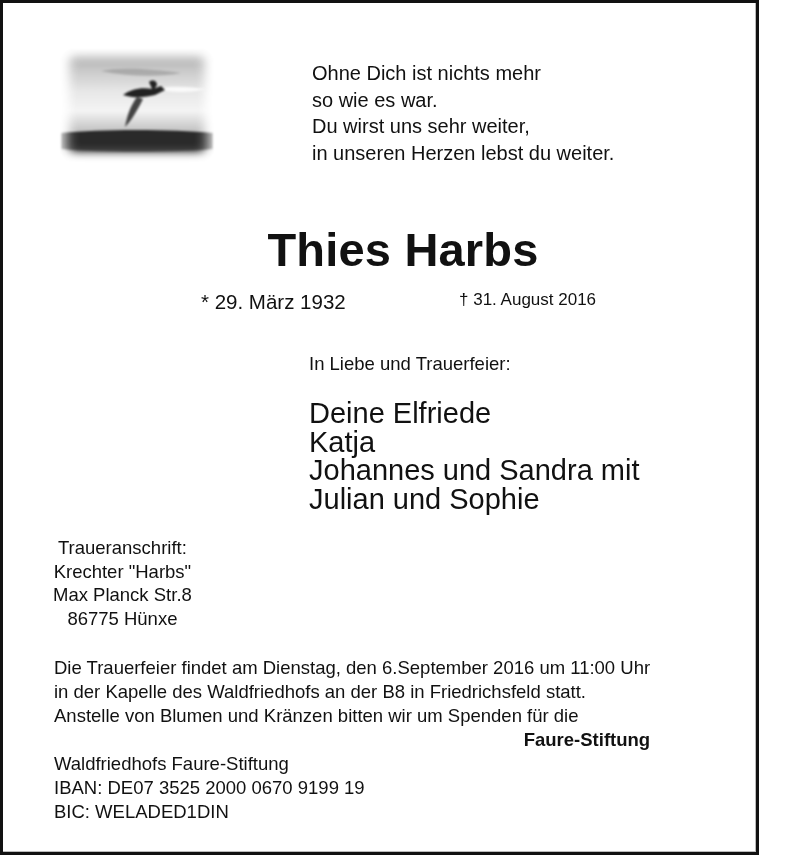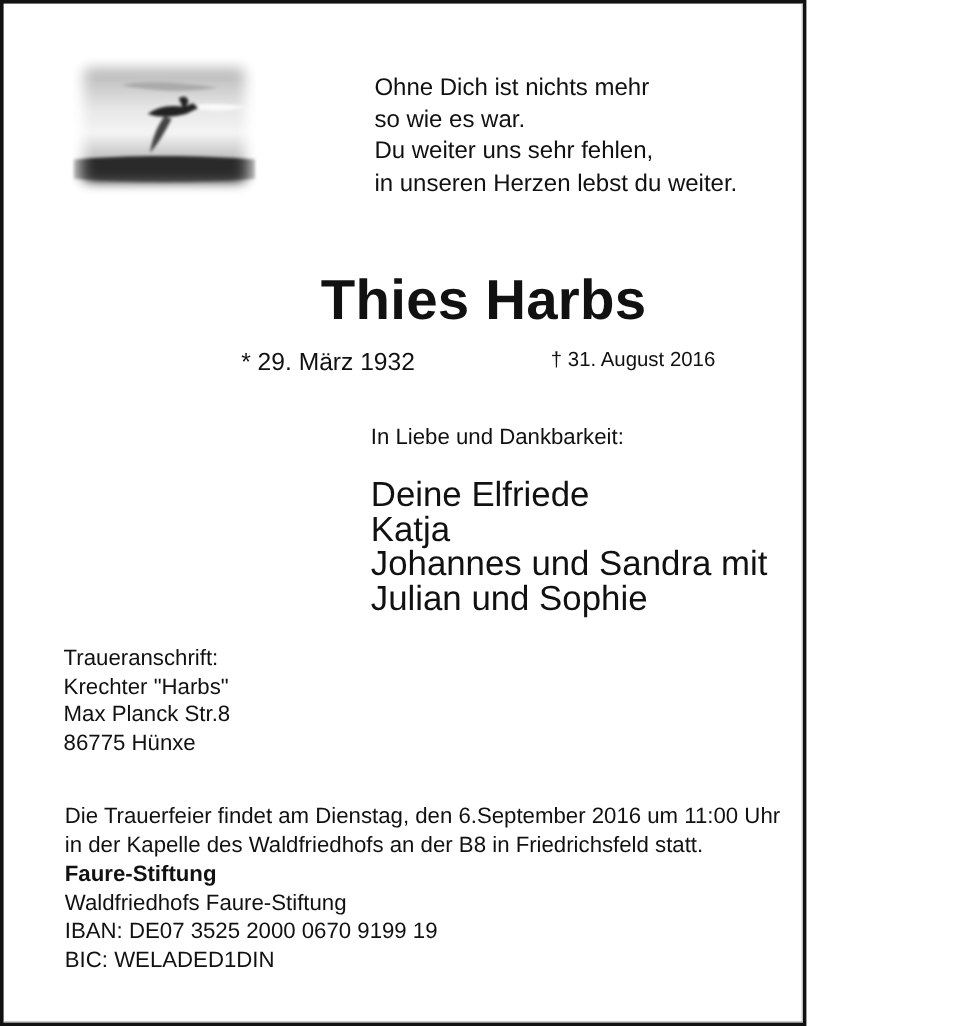--- a/index.html
+++ b/index.html
@@ -1,18 +1,18 @@
 <!DOCTYPE html>
 <html><head>
 <meta charset="utf-8">
 <style>
   html, body { margin: 0; padding: 0; background: #ffffff; }
   body { width: 800px; height: 855px; position: relative; overflow: hidden; }
   .frame {
-    position: absolute; left: 0; top: 0; width: 672px; height: 855px;
+    position: absolute; left: 0; top: 0; width: 759px; height: 855px;
     box-sizing: border-box; border: 3px solid #111111; background: #ffffff;
   }
   .frame::after {
     content: ""; position: absolute; right: 0; bottom: 0; left: 0; top: 0;
     border-right: 1px solid #bbbbbb; border-bottom: 1px solid #bbbbbb; pointer-events: none;
   }
   .txt { font-family: "Liberation Sans", sans-serif; color: #111111; position: absolute; white-space: nowrap; }
 
   .photo {
     position: absolute; left: 52px; top: 40px; width: 164px; height: 125px;
@@ -32,24 +32,24 @@
 
   .poem { left: 309px; top: 57px; font-size: 20px; line-height: 26.5px; }
   .poem div { height: 26.5px; }
   .name { left: 0; width: 800px; text-align: center; top: 219px; font-size: 47px; font-weight: bold; letter-spacing: 0.2px; }
   .born { left: 198px; top: 287px; font-size: 20.5px; }
   .died { left: 456px; top: 287px; font-size: 17px; }
   .thanks { left: 306px; top: 350px; font-size: 18.5px; }
   .family { left: 306px; top: 396px; font-size: 29px; line-height: 28.5px; }
   .family div { height: 28.5px; }
   .address { left: 50px; top: 533px; font-size: 18.5px; line-height: 23.5px; }
-  .address div { height: 23.5px; }
-  .info { left: 51px; top: 653px; font-size: 18.5px; line-height: 24px; margin-top: 12px; }
+  .address div { height: 23.5px; text-align: center; }
+  .info { left: 51px; top: 653px; font-size: 18.5px; line-height: 24px; }
   .info div { height: 24px; }
-  .info .bold { font-weight: bold; }
+  .info .bold { font-weight: bold; text-align: right; }
 </style>
 </head>
 <body>
 
 <div class="frame">
 
   <div class="photo">
     <div class="photo-inner">
       <svg width="152" height="113" viewBox="0 0 152 113" style="position:absolute;left:0;top:0">
         <path d="M40 22 C60 18 90 20 120 24 C100 28 70 28 40 22 Z" fill="#8a8a8a" opacity="0.5"></path>
@@ -59,45 +59,46 @@
         <path d="M76 48 C70 56 66 66 64 78 C70 72 76 62 82 50 Z" fill="#444444"></path>
         <path d="M0 84 C40 80 110 80 152 84 L152 100 C110 104 40 104 0 100 Z" fill="#2a2a2a"></path>
       </svg>
     </div>
     <div class="photo-fade"></div>
   </div>
 
   <div class="txt poem">
     <div>Ohne Dich ist nichts mehr</div>
     <div>so wie es war.</div>
-    <div>Du weiter uns sehr fehlen,</div>
+    <div>Du wirst uns sehr weiter,</div>
     <div>in unseren Herzen lebst du weiter.</div>
   </div>
 
   <div class="txt name">Thies Harbs</div>
   <div class="txt born">* 29. März 1932</div>
   <div class="txt died">† 31. August 2016</div>
 
-  <div class="txt thanks">In Liebe und Dankbarkeit:</div>
+  <div class="txt thanks">In Liebe und Trauerfeier:</div>
   <div class="txt family">
     <div>Deine Elfriede</div>
     <div>Katja</div>
     <div>Johannes und Sandra mit</div>
     <div>Julian und Sophie</div>
   </div>
 
   <div class="txt address">
     <div>Traueranschrift:</div>
     <div>Krechter "Harbs"</div>
     <div>Max Planck Str.8</div>
     <div>86775 Hünxe</div>
   </div>
 
   <div class="txt info">
     <div>Die Trauerfeier findet am Dienstag, den 6.September 2016 um 11:00 Uhr</div>
     <div>in der Kapelle des Waldfriedhofs an der B8 in Friedrichsfeld statt.</div>
+    <div>Anstelle von Blumen und Kränzen bitten wir um Spenden für die</div>
     <div class="bold">Faure-Stiftung</div>
     <div>Waldfriedhofs Faure-Stiftung</div>
     <div>IBAN: DE07 3525 2000 0670 9199 19</div>
     <div>BIC: WELADED1DIN</div>
   </div>
 
 </div>
 
 </body></html>

